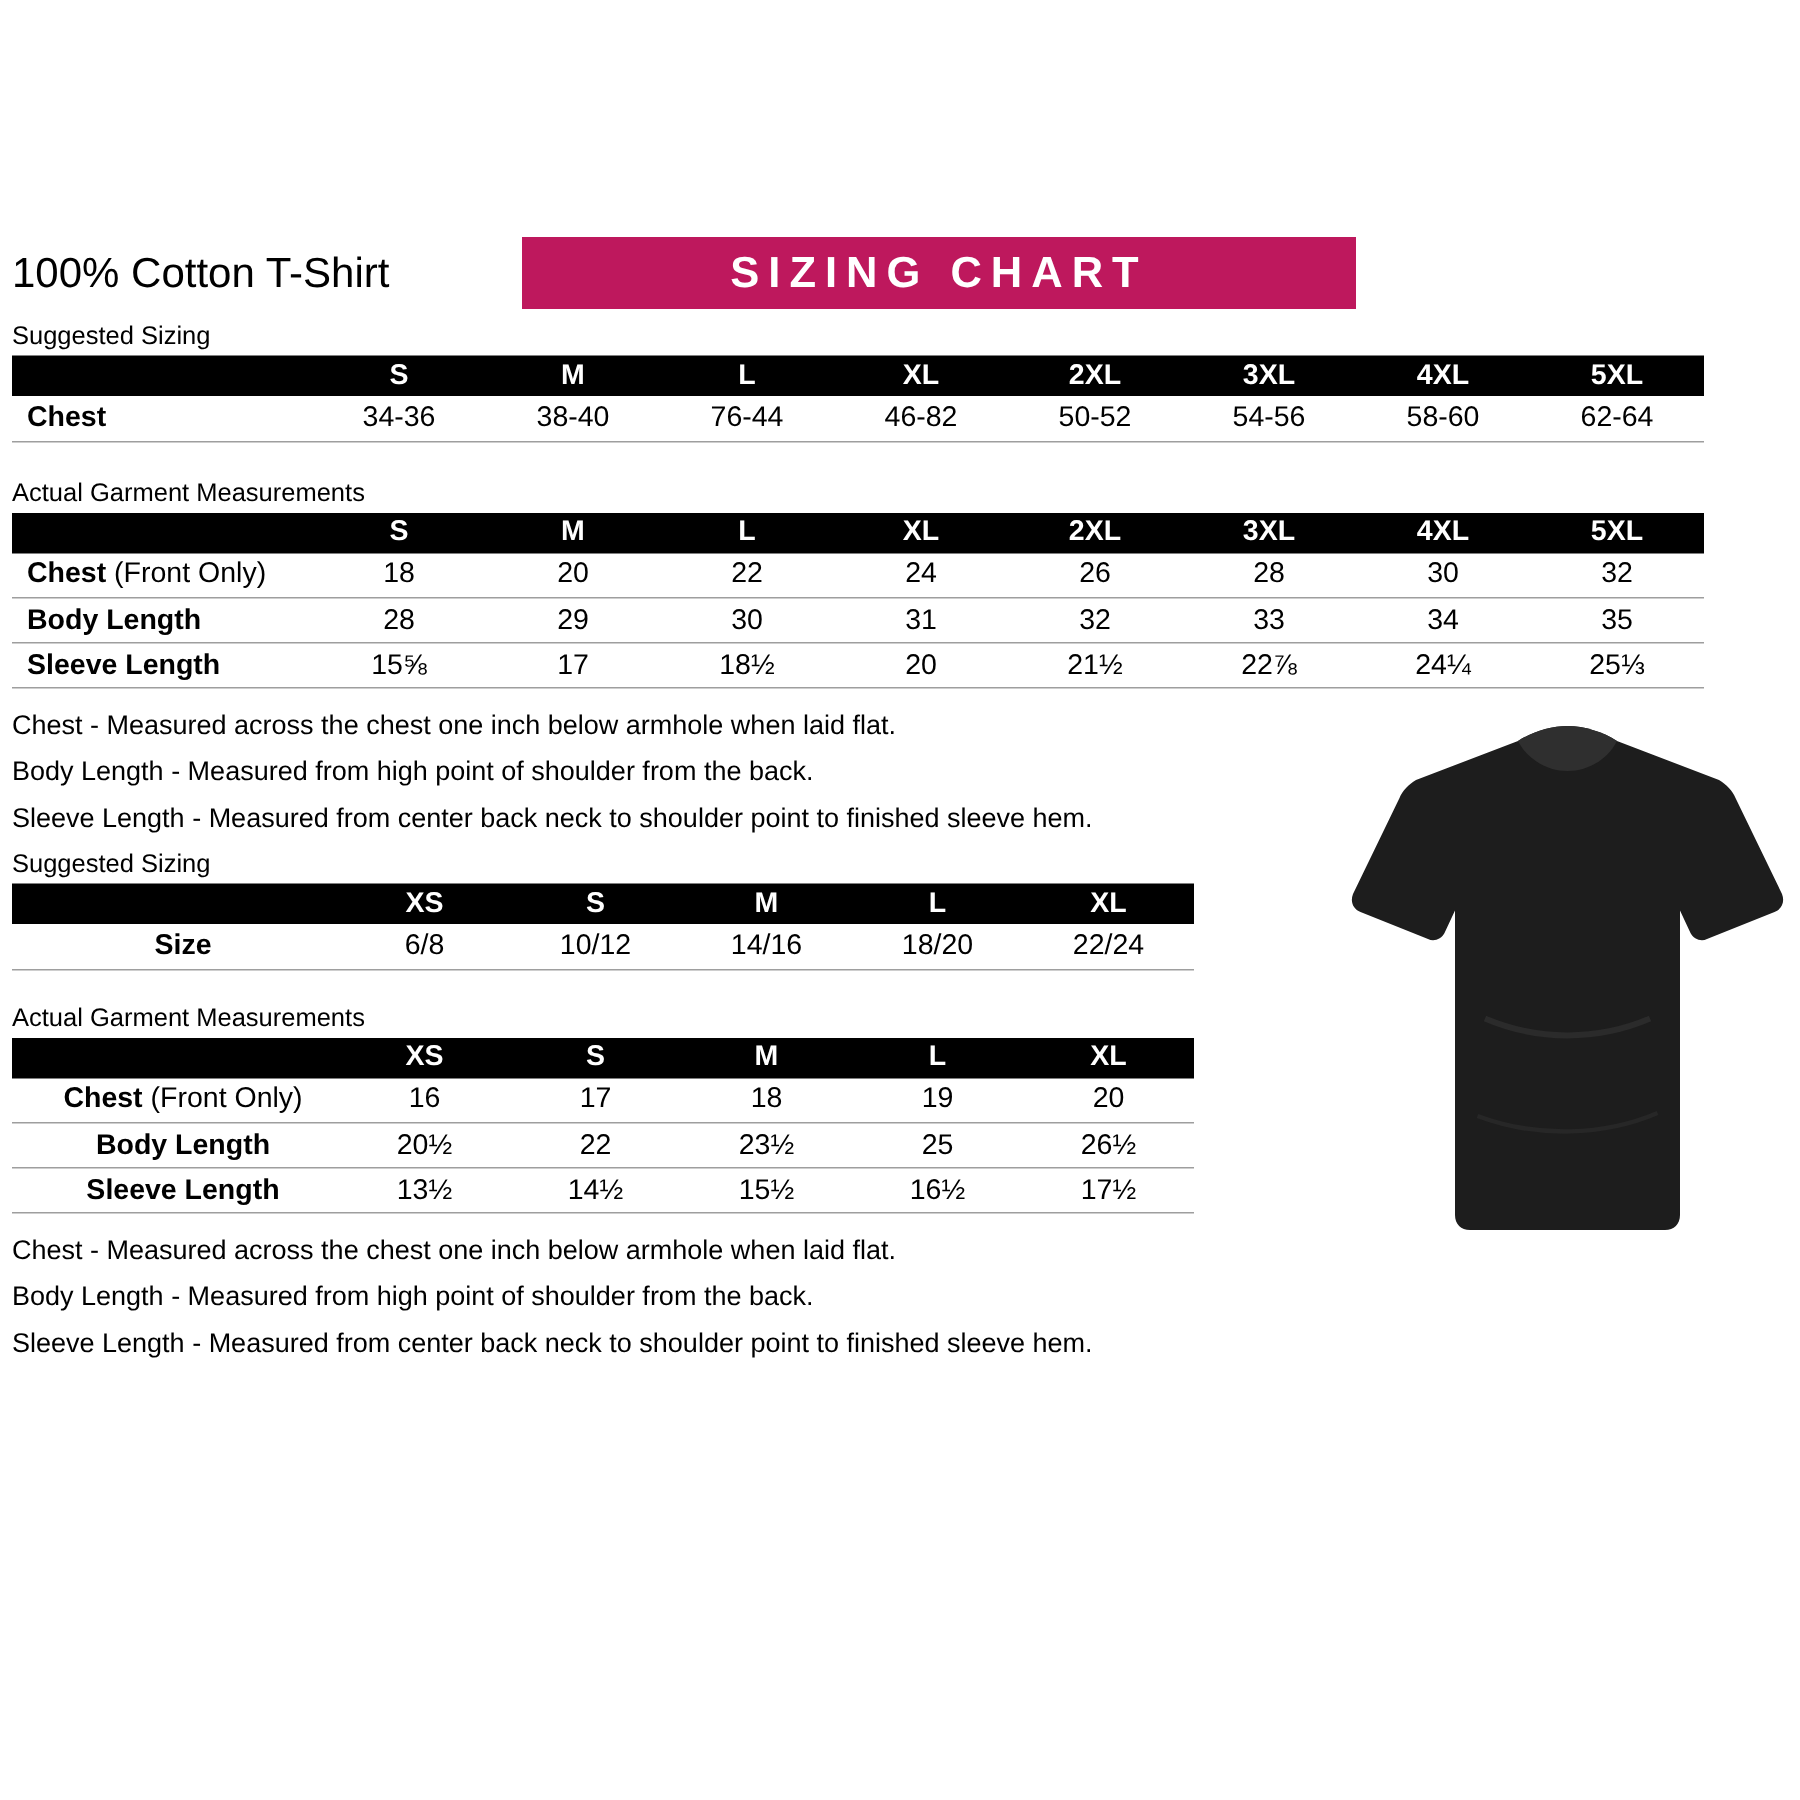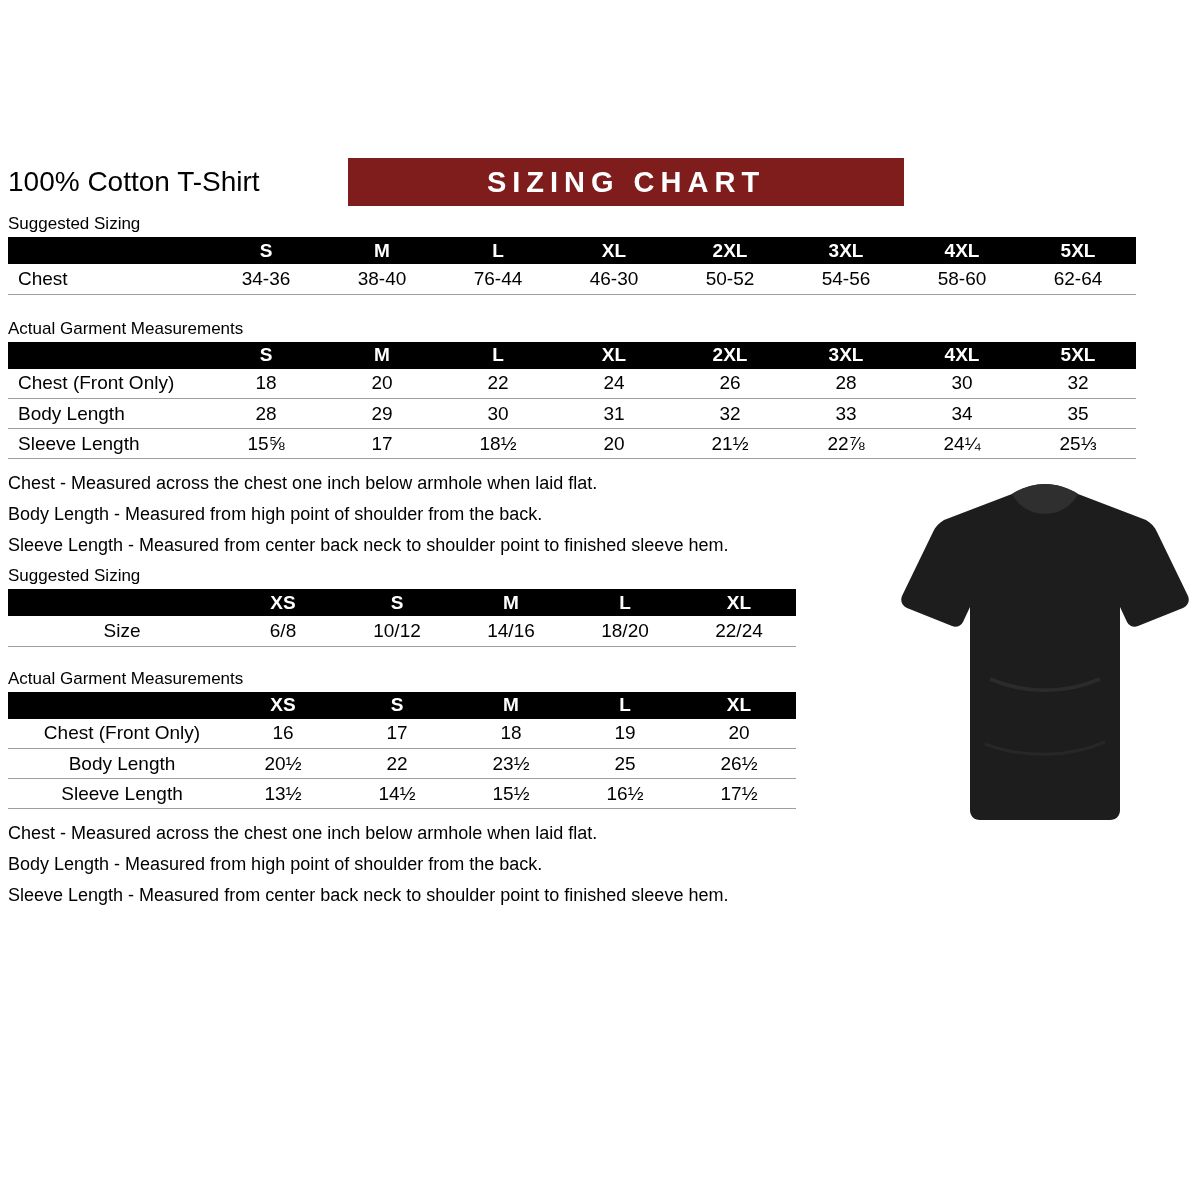--- a/index.html
+++ b/index.html
@@ -12,41 +12,41 @@
   .page {
     position:relative;
     width:1200px; height:1200px;
     padding:162px 30px 16px 8px;
     overflow:hidden;
   }
   .title-row { display:flex; align-items:center; height:40px; }
   .page-title { font-size:28px; font-weight:400; width:340px; white-space:nowrap; }
   .sizing-banner {
     width:556px; height:48px;
-    background:#7f1d1d; color:#fff;
+    background:#be185d; color:#fff;
     display:flex; align-items:center; justify-content:center;
     font-weight:bold; font-size:29px; letter-spacing:6px;
   }
   .section-label { font-size:17px; margin-top:12px; }
   table { border-collapse:collapse; table-layout:fixed; margin-top:3px; }
   .adult-table { width:1128px; }
   .youth-table { width:788px; }
   th {
     background:#000; color:#fff;
     font-size:19px; font-weight:bold;
     height:27px; text-align:center;
   }
   td {
     font-size:19px; text-align:center;
     height:30px; border-bottom:1px solid #9e9e9e;
   }
   .adult-table th:first-child, .adult-table td:first-child { width:200px; }
   .youth-table th:first-child, .youth-table td:first-child { width:218px;text-align:center; }
   td.label-cell { text-align:left; padding-left:10px; }
-  .row-label { font-weight:normal;margin-top:20px; }
+  .row-label { font-weight:bold;margin-top:20px; }
   .row-label-suffix { font-weight:400; }
   .notes { margin-top:14px; }
   .note { font-size:18px; margin-bottom:10px; }
   .youth-title { font-size:27px; font-weight:bold; margin-top:10px; }
   .tshirt {
     position:absolute;
     left:895px; top:478px;
     width:300px; height:352px;
   }
 </style>
@@ -75,21 +75,21 @@
         <th>4XL</th>
         <th>5XL</th>
       </tr>
     </thead>
     <tbody>
       <tr>
         <td class="label-cell"><span class="row-label">Chest</span><span class="row-label-suffix"></span></td>
         <td>34-36</td>
         <td>38-40</td>
         <td>76-44</td>
-        <td>46-30</td>
+        <td>46-82</td>
         <td>50-52</td>
         <td>54-56</td>
         <td>58-60</td>
         <td>62-64</td>
       </tr>
     </tbody>
   </table>
 
   <div class="section-label" style="margin-top:24px;">Actual Garment Measurements</div>
 

